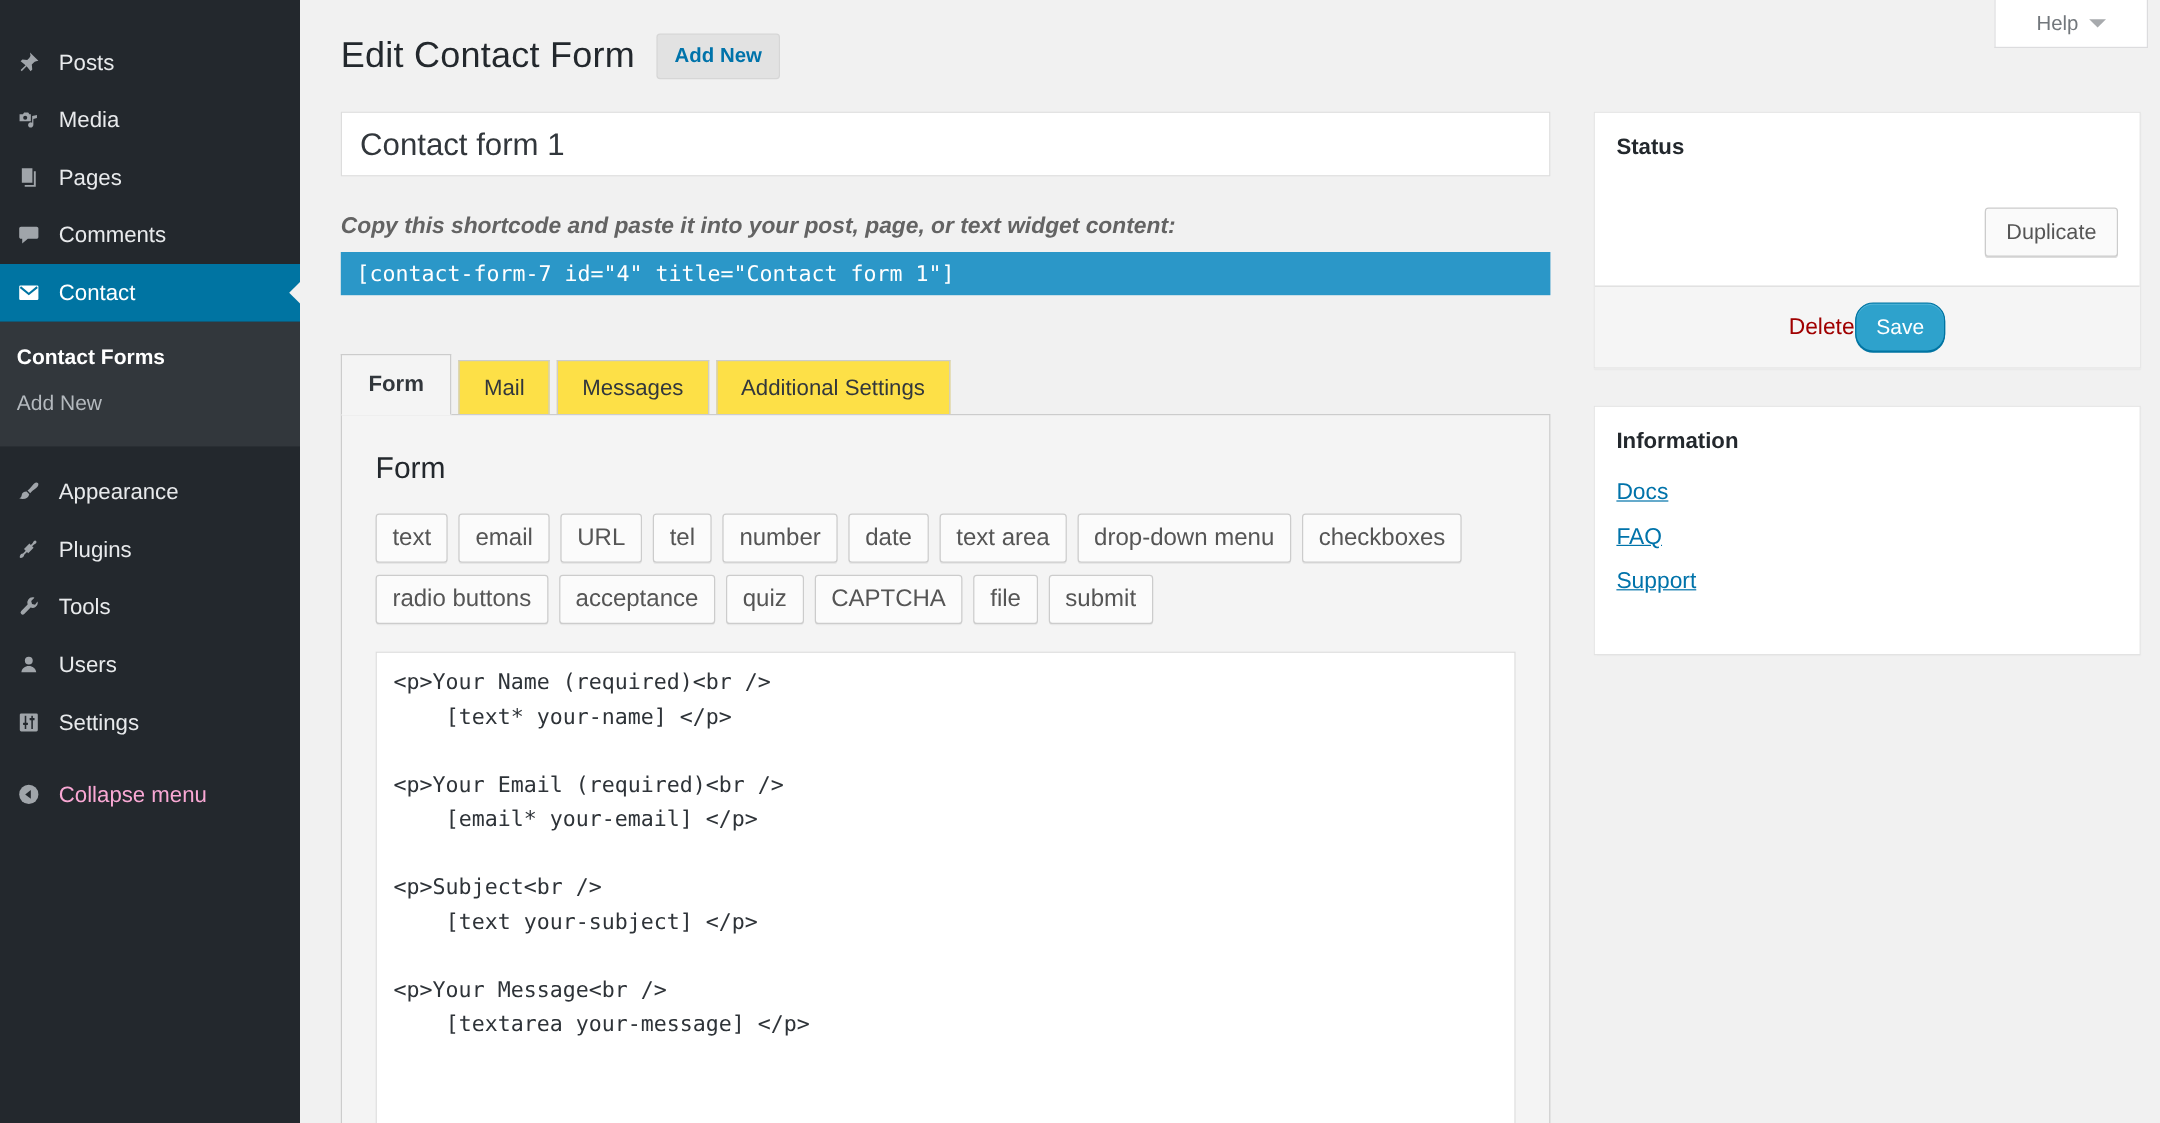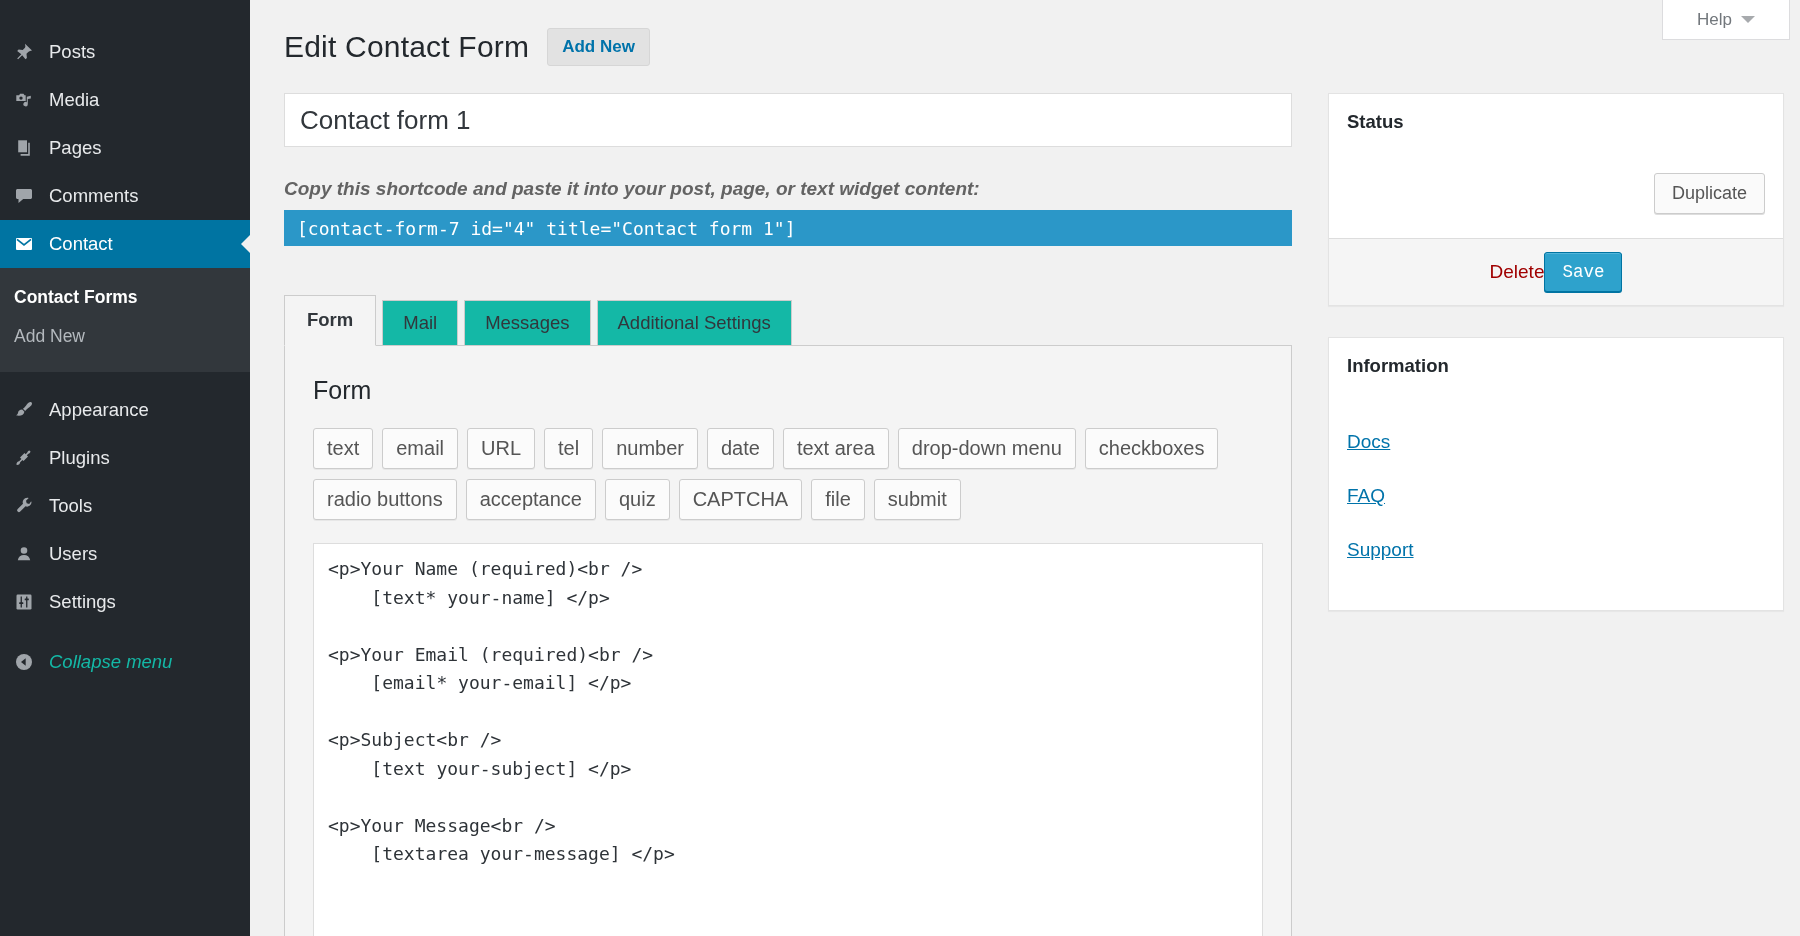--- a/index.html
+++ b/index.html
@@ -27,21 +27,21 @@
   .sep { height:14px; }
   .menu-item.current { background:#0074a2; color:#fff; }
   .menu-item.current .mi { color:#fff; }
   .menu-item.current::after {
     content:""; position:absolute; right:0; top:50%; transform:translateY(-50%);
     border:9px solid transparent; border-right-color:#f1f1f1; border-left-width:0;
   }
   .submenu { background:#32373c; padding:10px 0 16px; }
   .submenu-item { padding:9px 14px; font-size:17.5px; color:#b4b9be; cursor:pointer; }
   .submenu-item.current { color:#fff; font-weight:bold; }
-  .collapse { color:#14b8a6; margin-top:12px;font-style:italic; }
+  .collapse { color:#f9a8d4; margin-top:12px; }
 
   
   #content { flex:1; position:relative; padding:0 16px 0 34px; }
 
   #help-tab {
     position:absolute; top:0; right:10px; width:128px; height:40px;
     background:#fff; border:1px solid #dcdcde; border-top:none;
     display:flex; align-items:center; justify-content:center; gap:9px;
     color:#72777c; font-size:17px; cursor:pointer;
   }
@@ -69,21 +69,21 @@
   }
   .shortcode-bar {
     margin-top:10px; height:36px; background:#2b97c8; color:#fff;
     font-family:"DejaVu Sans Mono", monospace; font-size:18px;
     display:flex; align-items:center; padding:0 13px; cursor:text;
     white-space:nowrap; overflow:hidden;
   }
 
   .tabs { display:flex; align-items:flex-end; gap:6px; margin-top:49px; }
   .tab {
-    background:#14b8a6; border:1px solid #ccc; border-bottom:none;
+    background:#fde047; border:1px solid #ccc; border-bottom:none;
     padding:11px 20px 12px; font-size:18.5px; color:#32373c; cursor:pointer;
     margin-bottom:-1px; position:relative;
   }
   .tab.active {
     background:#f4f4f4; font-weight:bold; padding:13px 22px 14px;
     border-bottom:1px solid #f4f4f4; z-index:2;
   }
   .panel {
     border:1px solid #ccc; background:#f4f4f4; padding:27px 28px 28px;
     height:620px; position:relative; z-index:1;
@@ -113,28 +113,28 @@
     padding:9px 17px; font-size:18px; color:#555; cursor:pointer;
     font-family:"Liberation Sans", sans-serif; box-shadow:0 1px 0 #ddd;
   }
   .publishing-footer {
     border-top:1px solid #ddd; background:#f5f5f5;
     display:flex; justify-content:center; align-items:center;
     padding:13px 18px;
   }
   .delete-link { color:#a00000; font-size:19px; text-decoration:none; cursor:pointer; }
   .save-btn {
-    background:#2ea2cc; border:1px solid #0074a2; border-radius:3px;
+    background:#2ea2cc; border:1px solid #0074a2; border-radius:15px;
     color:#fff; font-size:17.5px; padding:9px 17px; cursor:pointer;
-    font-family:Liberation Mono, monospace;
+    font-family:Liberation Sans, sans-serif;
     box-shadow:inset 0 1px 0 rgba(120,200,230,.5), 0 1px 0 #0074a2;
   }
   .info-box { margin-top:31px; }
   .info-links { padding:8px 18px 34px; }
-  .info-link { display:block; font-size:19px; color:#0073aa; margin-bottom:15px;margin-top:32px; }
+  .info-link { display:block; font-size:19px; color:#0073aa; margin-bottom:15px; }
 </style>
 </head>
 <body>
 
 <nav id="adminmenu">
   <div class="sep"></div>
   <div class="menu-item">
     <span class="mi">
       <svg viewBox="0 0 20 20">
           <path d="M11 1.8 18 8.6l-1.9.5c-.8.2-1.5.6-2.1 1.2l-1.5 1.5.4 4.1-1.4 1.4-3.3-4.1-4.1 4.1-.9-.9 4.1-4.1-4.1-3.3L4.6 7.6l4.1.4 1.5-1.5c.6-.6 1-1.3 1.2-2.1z"></path>

